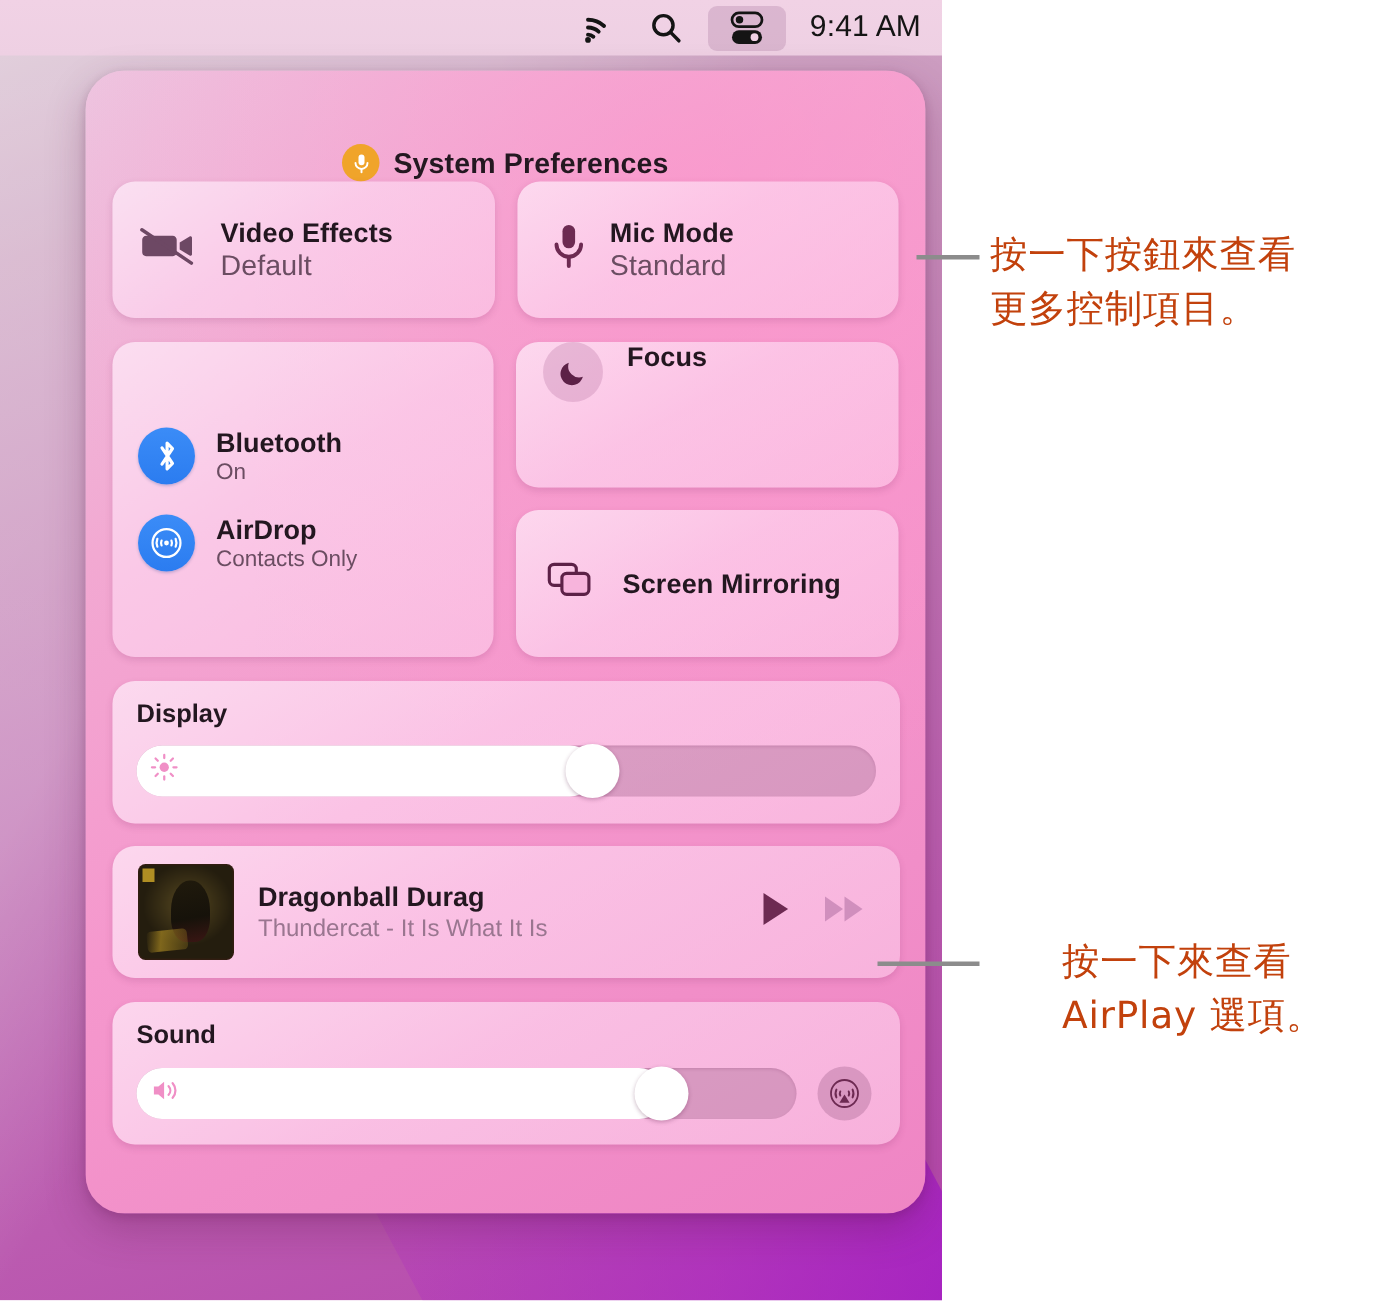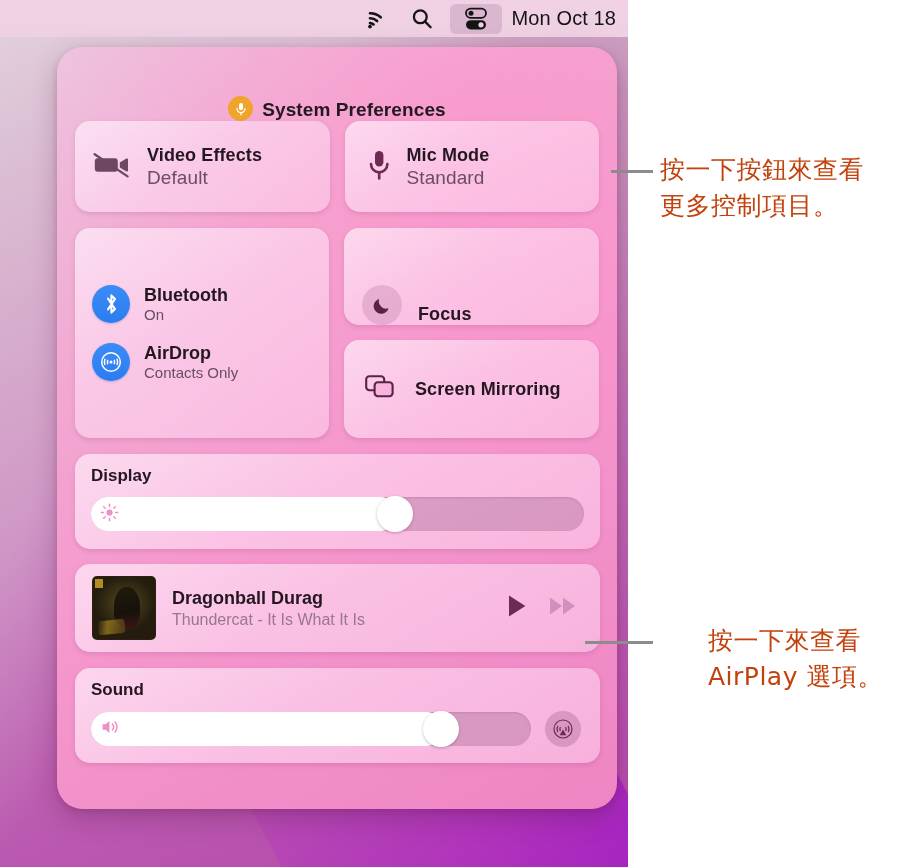--- a/index.html
+++ b/index.html
@@ -110,21 +110,21 @@
     flex: 0 0 auto;
     box-shadow: 0 1px 2px rgba(20,60,140,0.25);
   }
   .conn-lbl { display: flex; flex-direction: column; gap: 0px; }
   .conn-lbl .t1 { font-size: 18px; font-weight: 700; color: #231720; }
   .conn-lbl .t2 { font-size: 15px; font-weight: 400; color: #6b4d62; }
 
   .mid-right { display: flex; flex-direction: column; gap: 15px; }
   .tile-focus {
     width: 255px; height: 97px;
-    display: flex; align-items: flex-end; padding-left: 18px; gap: 16px;
+    display: flex; align-items: flex-start; padding-left: 18px; gap: 16px;
   }
   .tile-mirror {
     width: 255px; height: 98px;
     display: flex; align-items: center; padding-left: 20px; gap: 17px;
   }
   .focus-badge {
     width: 40px; height: 40px; border-radius: 50%;
     background: rgba(190,125,170,0.34);
     display: flex; align-items: center; justify-content: center;
     flex: 0 0 auto;
@@ -231,21 +231,21 @@
         </svg>
       </div>
       <div class="mb-item mb-cc">
         <svg width="30" height="26" viewBox="0 0 30 26" aria-hidden="true">
           <rect x="5" y="2.6" width="20" height="9.2" rx="4.6" fill="none" stroke="#141414" stroke-width="1.8"></rect>
           <circle cx="10" cy="7.2" r="2.5" fill="#141414"></circle>
           <rect x="5" y="14.2" width="20" height="9.2" rx="4.6" fill="#141414"></rect>
           <circle cx="20" cy="18.8" r="2.6" fill="#efd0e4"></circle>
         </svg>
       </div>
-      <div class="mb-item mb-text">Mon Oct 18</div>
+      <div class="mb-item mb-text mb-time">9:41 AM</div>
     </div>
 
     <div class="cc-panel">
 
       <div class="cc-title">
         <span class="cc-title-icon">
           <svg width="14" height="16" viewBox="0 0 14 16" aria-hidden="true">
             <rect x="5" y="2" width="4" height="7.2" rx="2" fill="#fff"></rect>
             <path d="M3 7.6a4 4 0 0 0 8 0" stroke="#fff" stroke-width="1.3" fill="none" stroke-linecap="round"></path>
             <path d="M7 11.6v2.2" stroke="#fff" stroke-width="1.3" stroke-linecap="round"></path>

